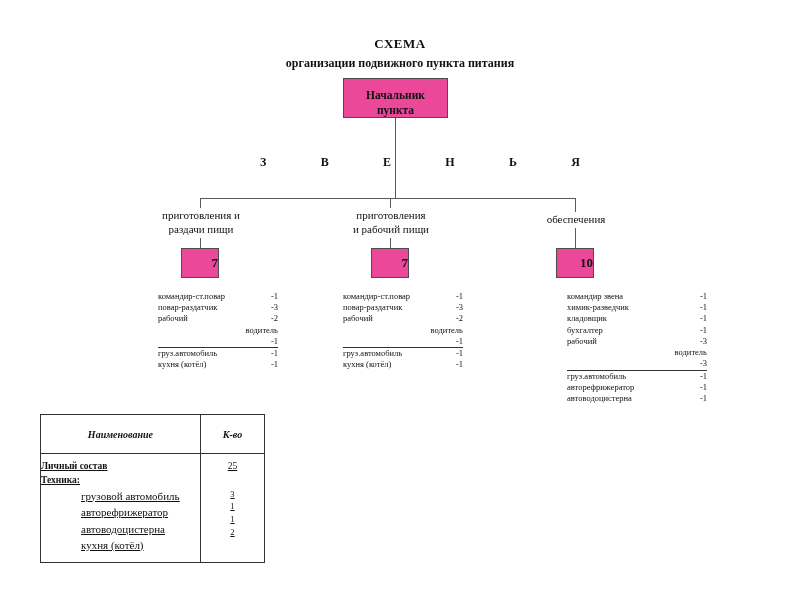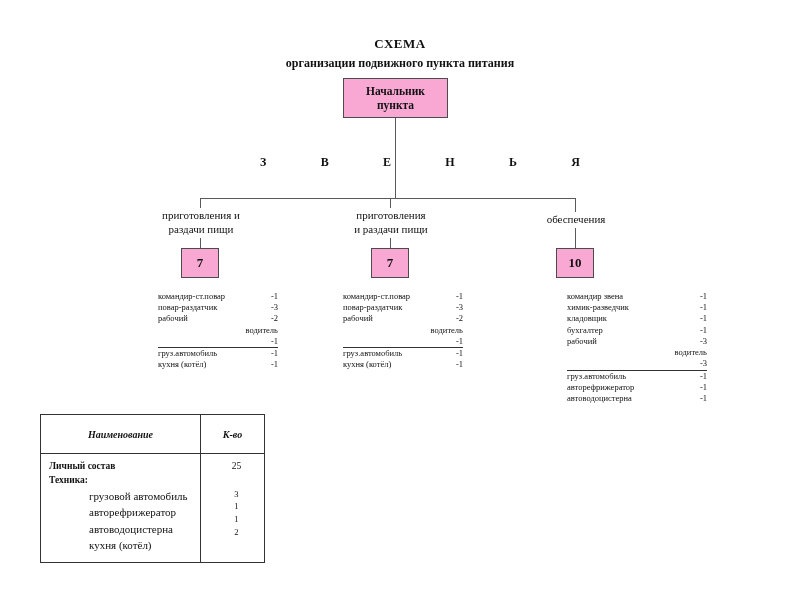--- a/index.html
+++ b/index.html
@@ -35,25 +35,25 @@
     width: 800px;
     text-align: center;
     font-size: 12px;
     font-weight: bold;
   }
 
   
   .box {
     position: absolute;
     border: 1px solid #4c4c4c;
-    background: #f9a8d4;
+    background: #ec4899;
     box-sizing: border-box;
     display: flex;
     align-items: center;
-    justify-content: center;
+    justify-content: flex-end;
     text-align: center;
     line-height: 1.25;
   }
   .box-chief {
     left: 343px; top: 78px;
     width: 105px; height: 40px;
     font-size: 11.5px;
     font-weight: bold;
     flex-direction: column;
   }
@@ -138,22 +138,23 @@
     font-style: italic;
     font-weight: bold;
     font-size: 10px;
     text-align: center;
     height: 38px;
     vertical-align: middle;
   }
   .th-name { width: 160px; }
   .th-qty  { width: 65px; }
   .tbl .cell-body {
-    padding: 6px 0 8px 8px;
+    padding: 6px 0 8px 0;
     vertical-align: top;
+    text-decoration: underline;
   }
   .body-name { padding-left: 8px; }
   .body-qty  { text-align: center; }
   .item-strong {
     font-weight: bold;
     font-size: 9.5px;
     line-height: 1.45;
   }
   .item-norm {
     font-size: 11px;
@@ -221,21 +222,21 @@
     <span>Ь</span>
     <span>Я</span>
   </div>
 
   <div class="branch-cap cap1">
     <span>приготовления и</span>
     <span>раздачи пищи</span>
   </div>
   <div class="branch-cap cap2">
     <span>приготовления</span>
-    <span>и раздачи пищи</span>
+    <span>и рабочий пищи</span>
   </div>
   <div class="branch-cap cap3">
     <span>обеспечения</span>
   </div>
 
   <div class="box box-count bc1">7</div>
   <div class="box box-count bc2">7</div>
   <div class="box box-count bc3">10</div>
 
   <div class="plist pl1">

